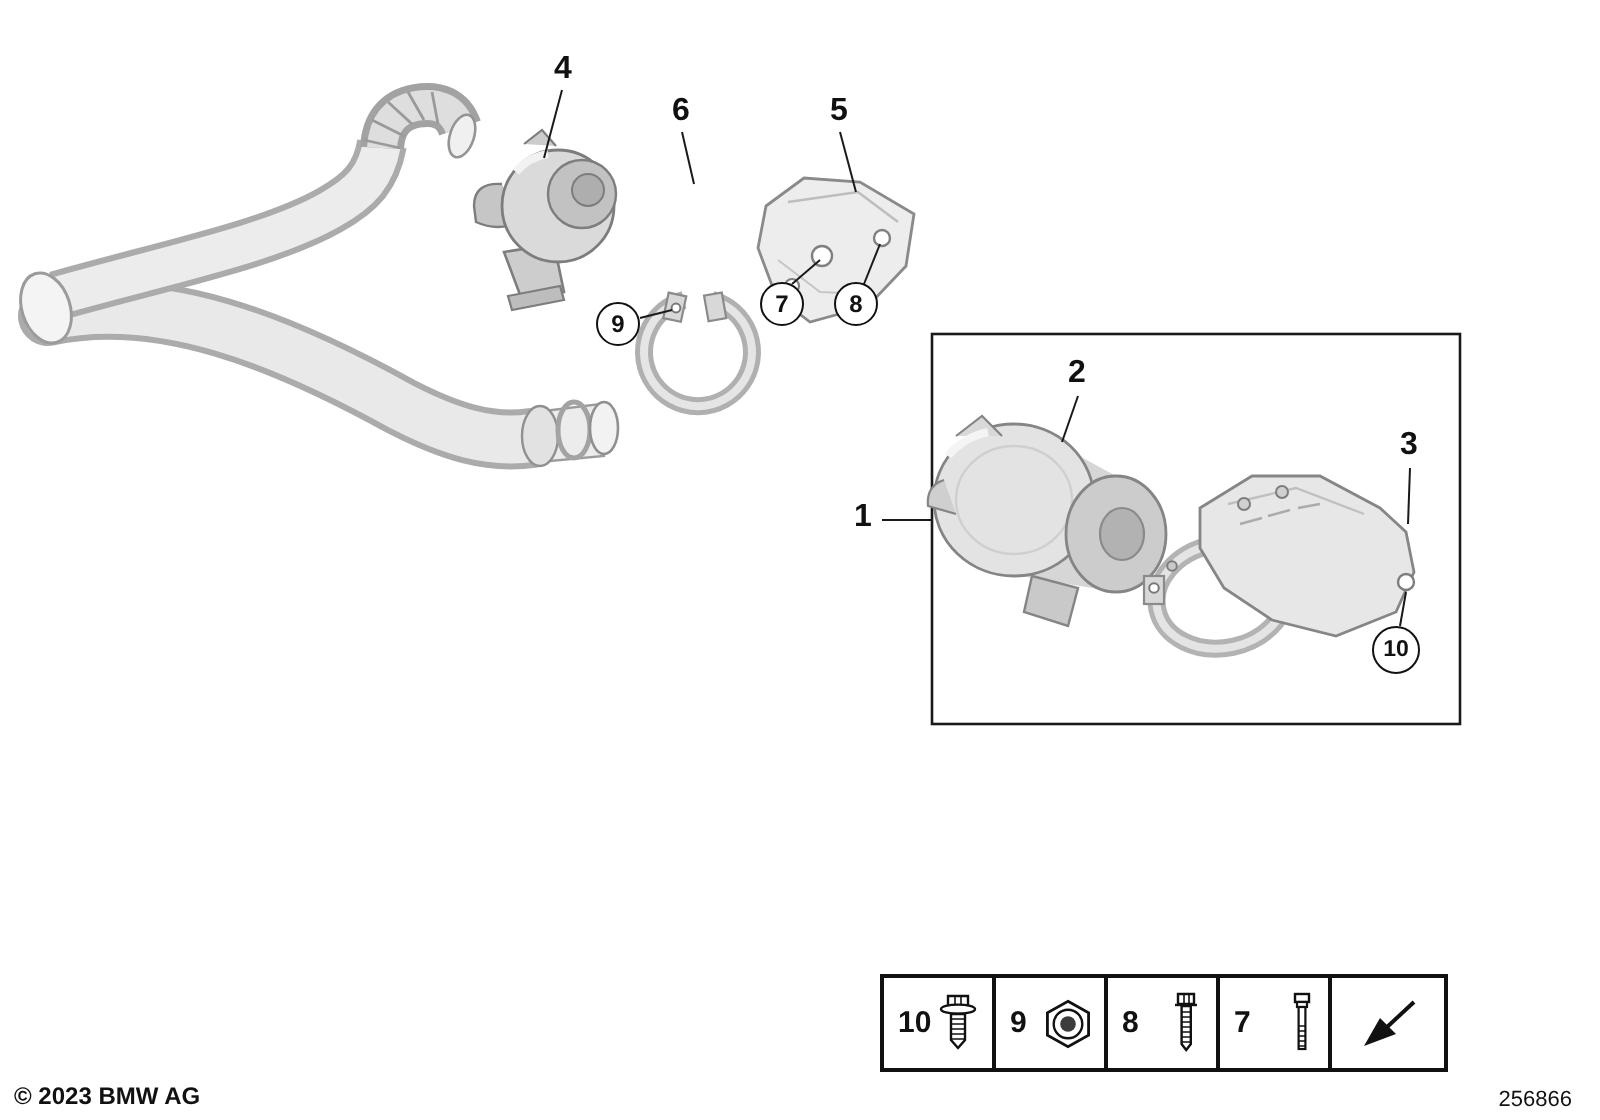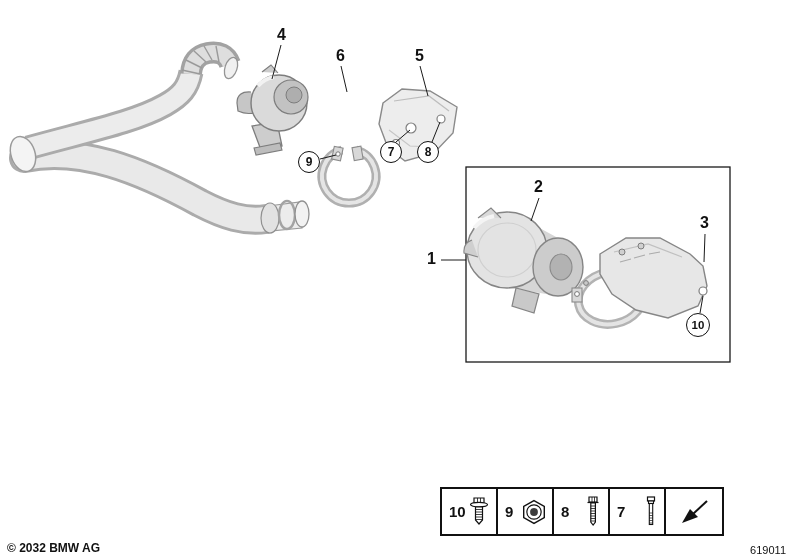--- a/index.html
+++ b/index.html
@@ -180,16 +180,16 @@
       <span class="fnum"></span>
       <span class="ficon">
         <svg width="32" height="28" viewBox="0 0 32 28">
           <line x1="28" y1="3" x2="14" y2="16" stroke="#111" stroke-width="2"></line>
           <polygon points="3,25 11,11 19,19" fill="#111"></polygon>
         </svg>
       </span>
     </div>
   </div>
 
-  <div class="copyright">© 2032 BMW AG</div>
-  <div class="diagram-number">619011</div>
+  <div class="copyright">© 2023 BMW AG</div>
+  <div class="diagram-number">256866</div>
 
 </div>
 
 </body></html>

